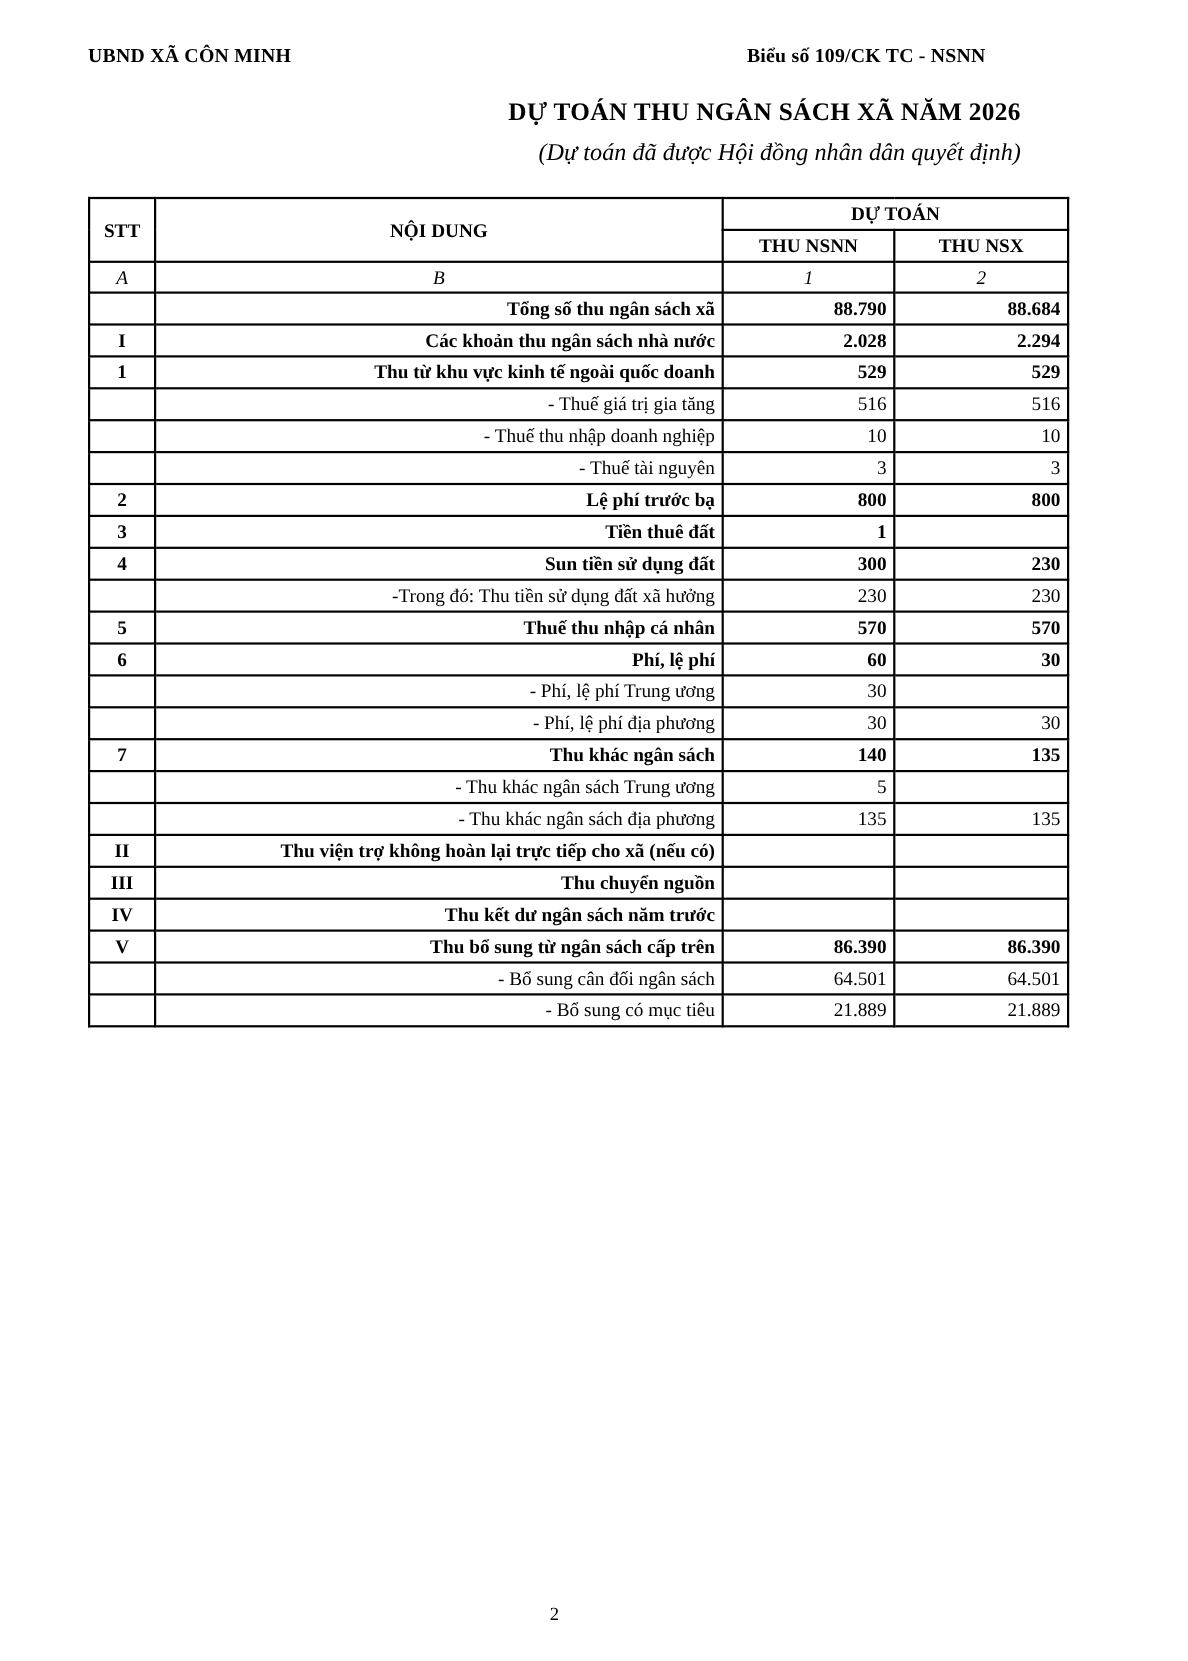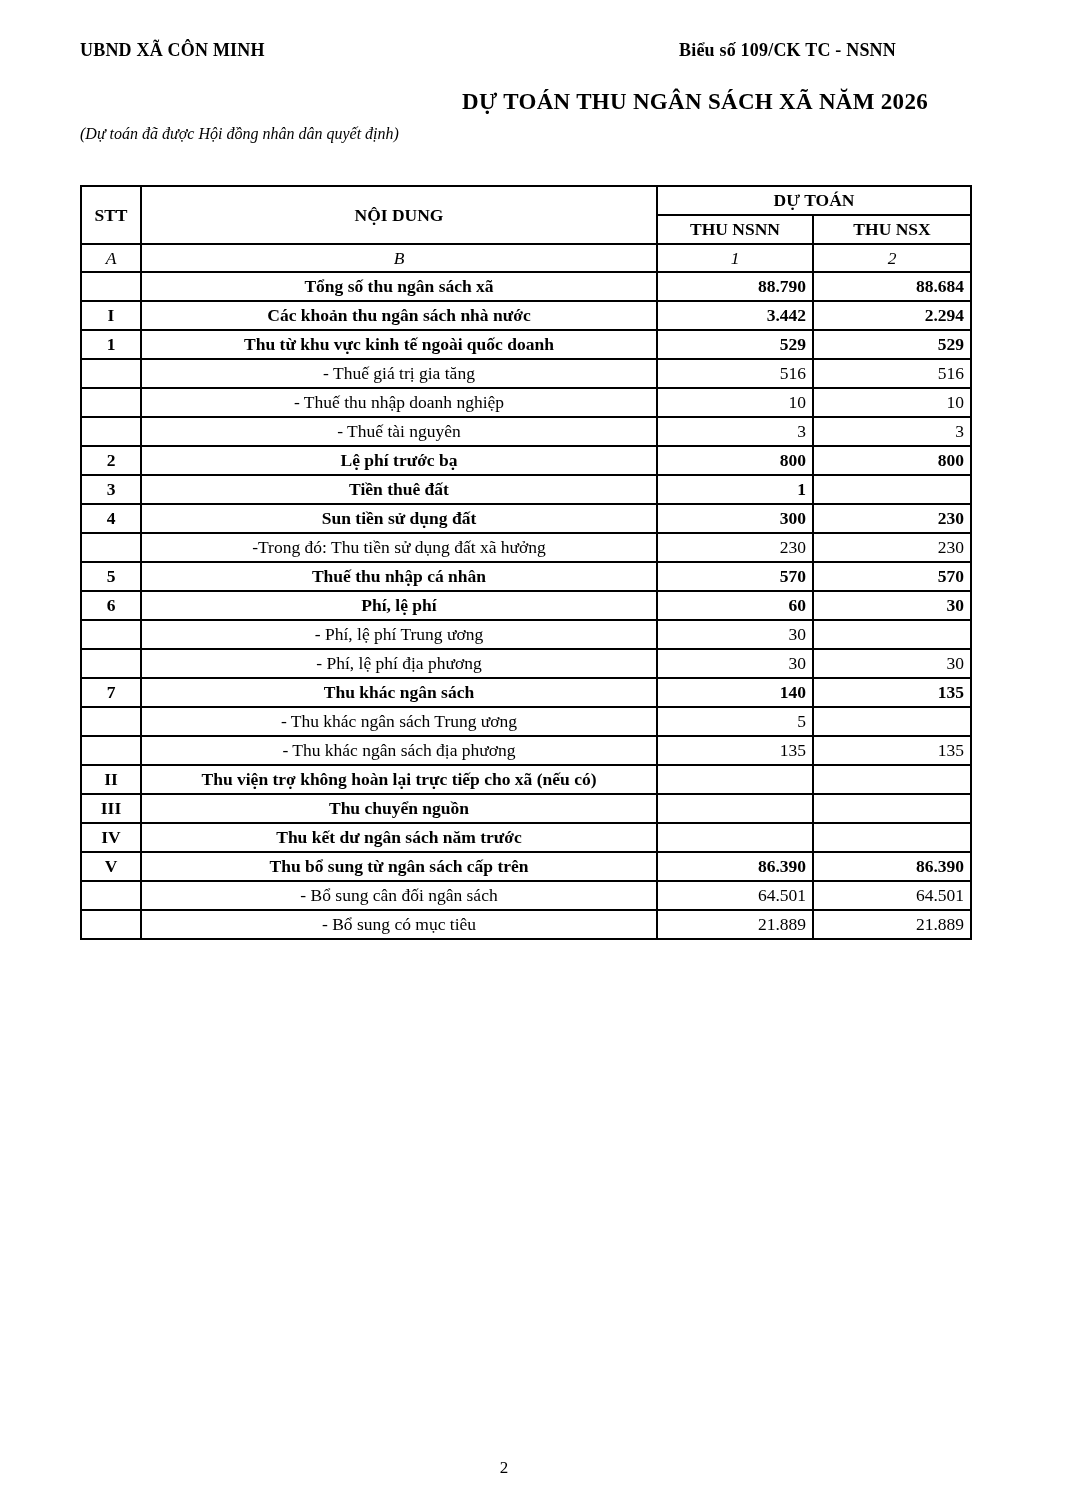--- a/index.html
+++ b/index.html
@@ -32,29 +32,29 @@
     letter-spacing: 0.2px;
   }
   .doc-title {
     text-align: right;
     font-weight: bold;
     font-size: 23px;
     margin-bottom: 10px;
     letter-spacing: 0.3px;
   }
   .doc-subtitle {
-    text-align: left;
+    text-align: right;
     font-style: italic;
-    font-size: 16px;
+    font-size: 22px;
     margin-bottom: 6px;
     white-space: pre;
   }
   table.budget {
     border-collapse: collapse;
-    margin-top: 42px;
+    margin-top: 28px;
     width: 890px;
     table-layout: fixed;
   }
   table.budget th,
   table.budget td {
     border: 2px solid #000000;
     font-size: 17.5px;
     padding: 2px 6px;
     height: 29px;
     overflow: hidden;
@@ -70,21 +70,21 @@
   }
   th.h-dutoan { height: 36px; font-size: 18px; }
   th.h-sub { height: 42px; font-size: 18px; }
   tr.axis-row td {
     font-style: italic;
     text-align: center;
     height: 28px;
     font-weight: normal;
   }
   td.cell-stt { text-align: center; font-weight: bold; }
-  td.cell-label { text-align: center; padding-left: 8px; }
+  td.cell-label { text-align: right; padding-left: 8px; }
   td.cell-num { text-align: right; padding-right: 5px; }
   tr.bold td { font-weight: bold; }
   .page-number {
     position: absolute;
     left: 0;
     right: 0;
     top: 1458px;
     text-align: center;
     font-size: 17px;
   }
@@ -129,21 +129,21 @@
     <tbody>
         <tr class="bold">
     <td class="cell-stt"></td>
     <td class="cell-label">Tổng số thu ngân sách xã</td>
     <td class="cell-num">88.790</td>
     <td class="cell-num">88.684</td>
   </tr>
         <tr class="bold">
     <td class="cell-stt">I</td>
     <td class="cell-label">Các khoản thu ngân sách nhà nước</td>
-    <td class="cell-num">3.442</td>
+    <td class="cell-num">2.028</td>
     <td class="cell-num">2.294</td>
   </tr>
         <tr class="bold">
     <td class="cell-stt">1</td>
     <td class="cell-label">Thu từ khu vực kinh tế ngoài quốc doanh</td>
     <td class="cell-num">529</td>
     <td class="cell-num">529</td>
   </tr>
         <tr>
     <td class="cell-stt"></td>

